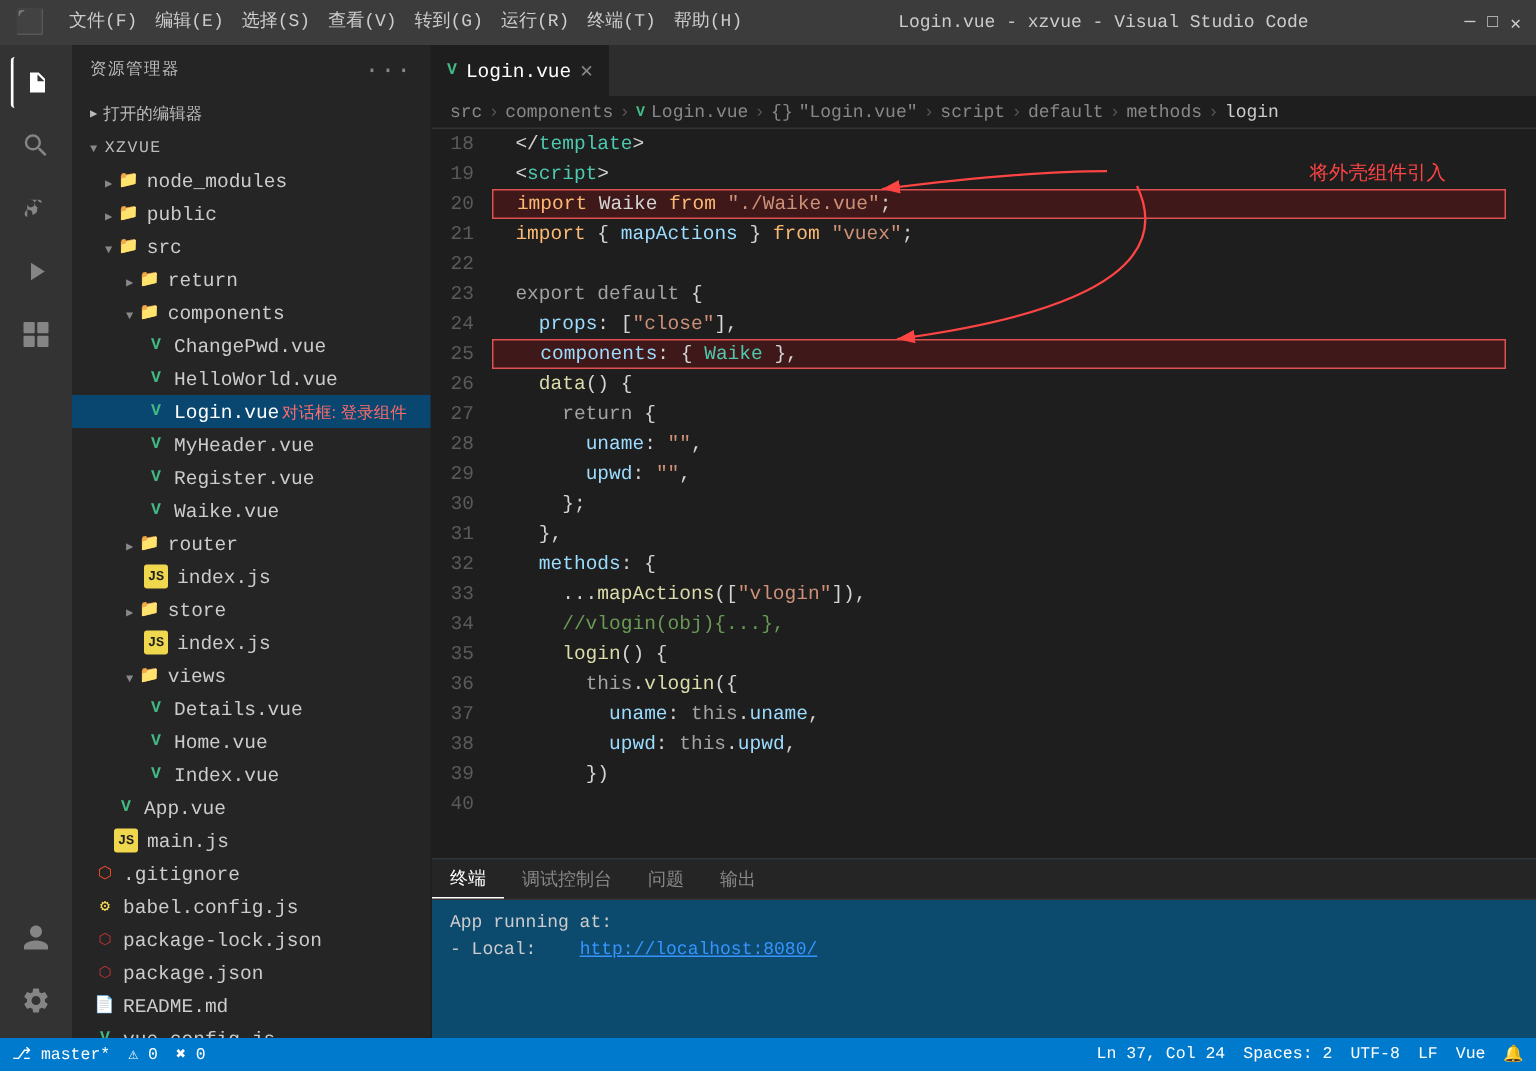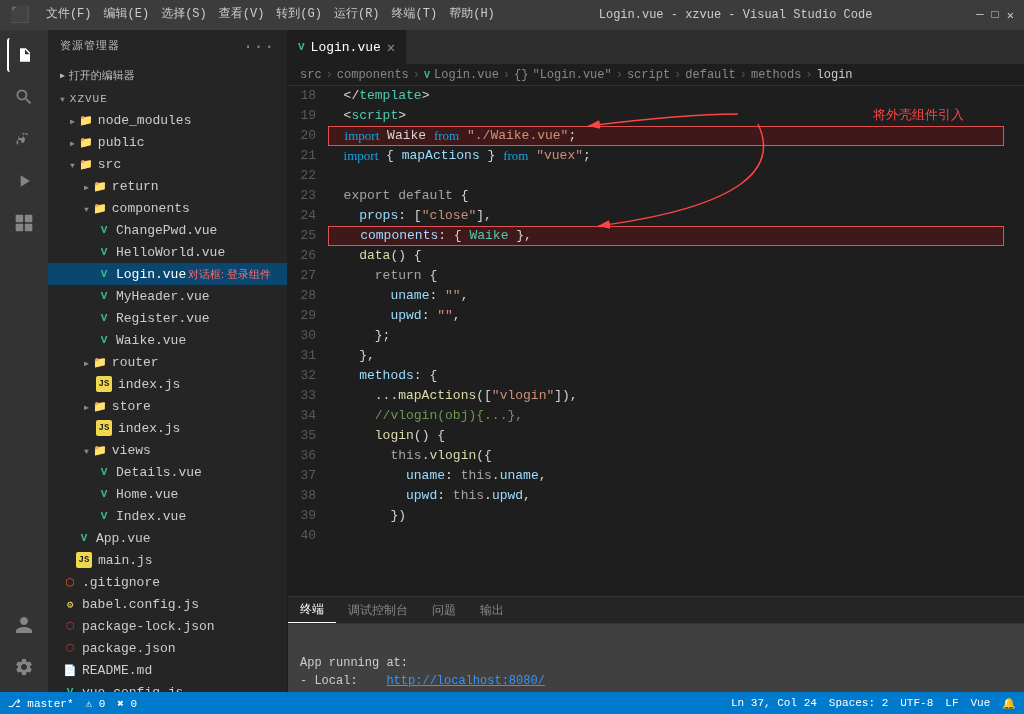--- a/index.html
+++ b/index.html
@@ -244,27 +244,27 @@
       background: rgba(255, 0, 0, 0.15);
       border: 1px solid #e05050;
     }
 
     
     .kw { color: #a3a3a3; }
     .str { color: #ce9178; }
     .fn { color: #dcdcaa; }
     .comment { color: #6a9955; }
     .punc { color: #d4d4d4; }
-    .import-kw { color: #0ea5e9; font-family: Liberation Serif, serif; }
+    .import-kw { color: #fdba74; }
     .white { color: #d4d4d4; }
 
     
     #bottom-panel {
-      height: 96px;
-      background: #404040;
+      height: 120px;
+      background: #0c4a6e;
       border-top: 1px solid #333;
       display: flex;
       flex-direction: column;
     }
     #panel-tabs {
       display: flex;
       background: #252526;
       border-bottom: 1px solid #333;
       height: 27px;
     }
@@ -279,21 +279,20 @@
     .panel-tab.active {
       color: #ffffff;
       border-bottom: 1px solid #ffffff;
     }
     #terminal-content {
       flex: 1;
       padding: 6px 12px;
       font-size: 12px;
       color: #cccccc;
       overflow-y: auto;
-      margin-top: 24px;
     }
     .terminal-line { line-height: 18px; }
     .terminal-url { color: #3794ff; text-decoration: underline; text-align: right; }
 
     
     #status-bar {
       height: 22px;
       background: #007acc;
       display: flex;
       align-items: center;

